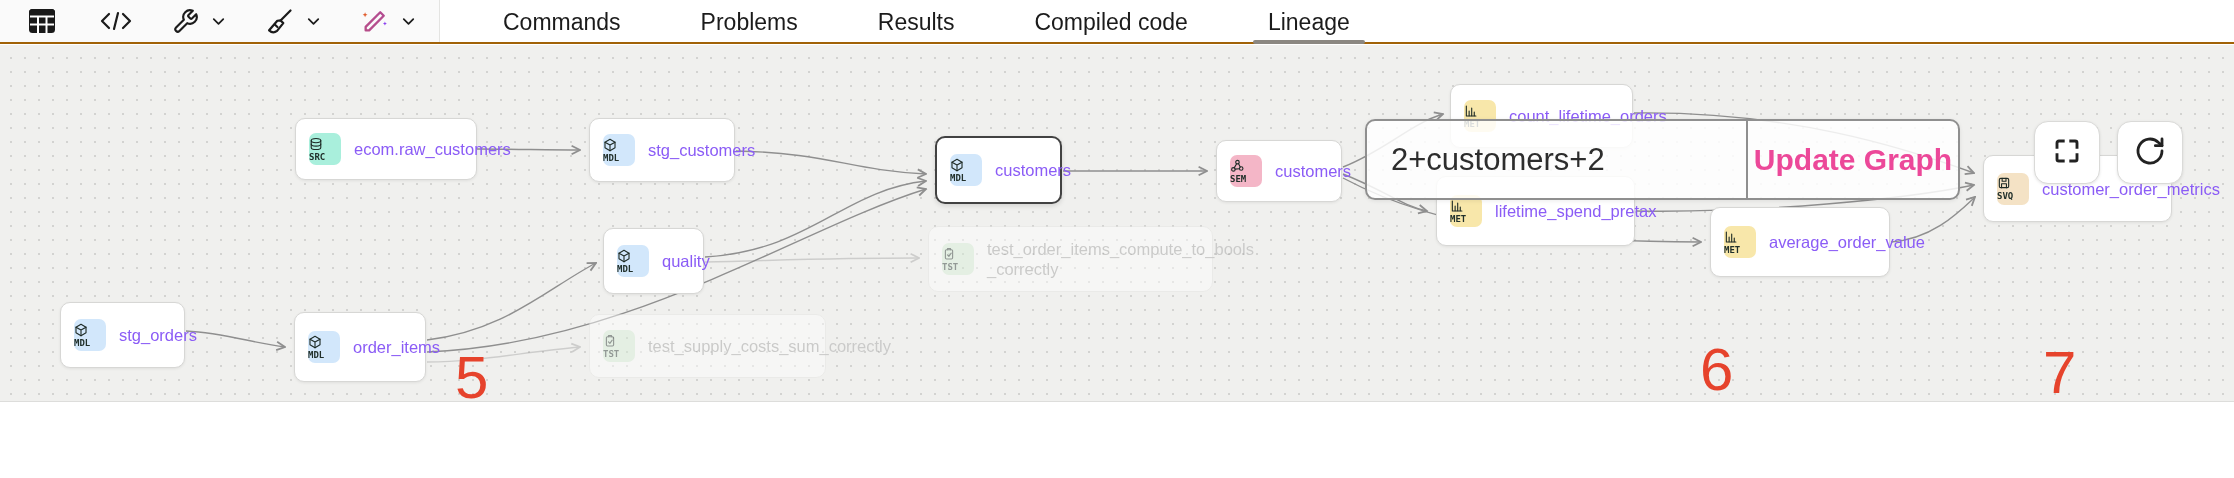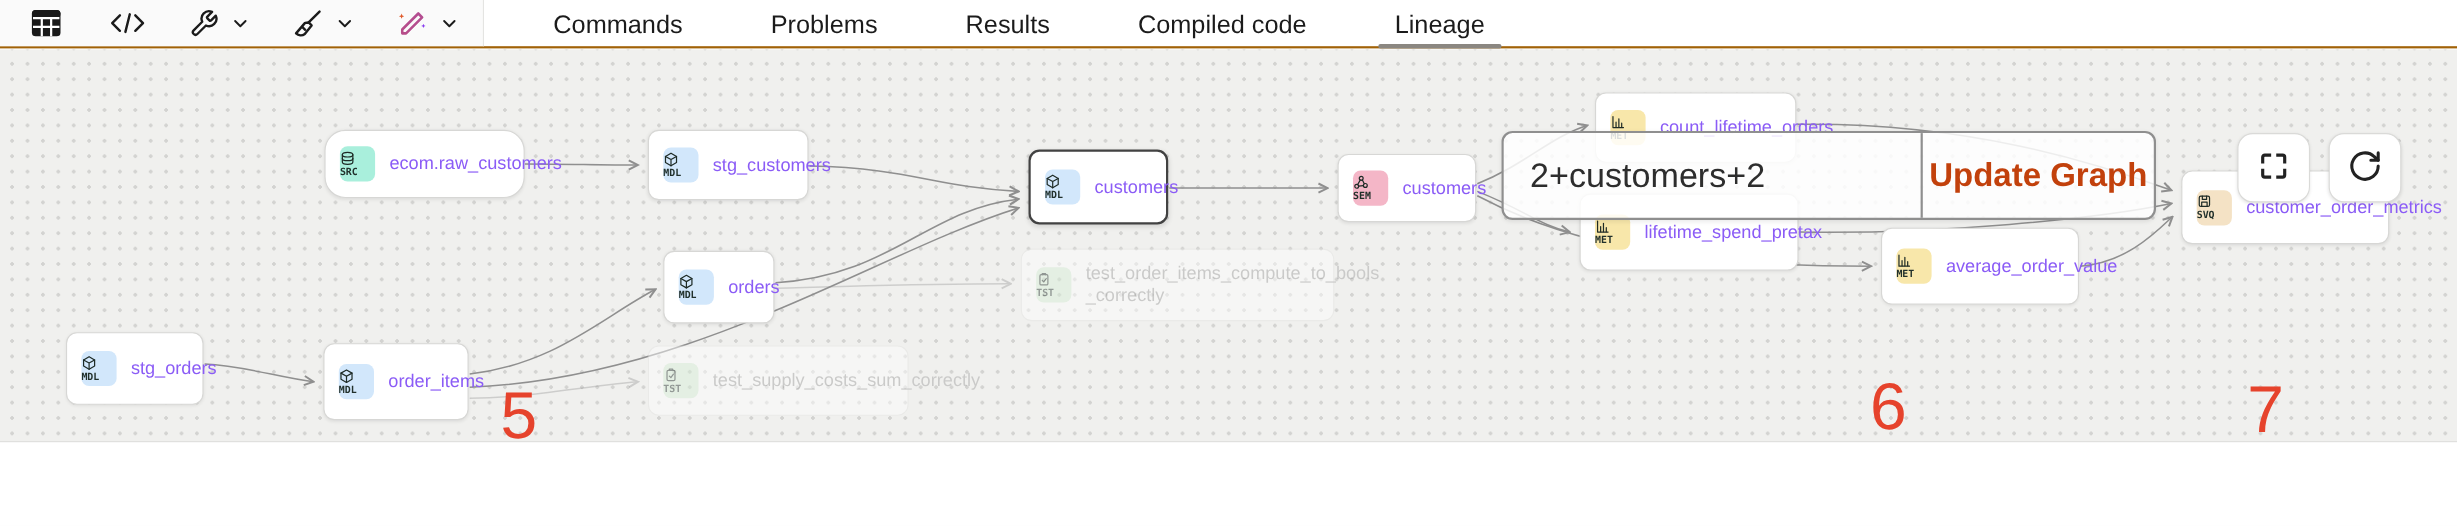--- a/index.html
+++ b/index.html
@@ -85,21 +85,21 @@
     box-shadow:0 1px 4px rgba(0,0,0,0.08);
   }
   .sel-left {
     flex:1; display:flex; align-items:center; padding-left:24px;
     font-size:31px; font-weight:500; color:#2d2d2d; cursor:text;
   }
   .sel-div { width:2px; background:#8f8f8f; }
   .sel-btn {
     width:210px; border:none; background:transparent;
     font-family:"Liberation Sans", sans-serif;
-    font-size:30px; font-weight:700; color:#c2410c; cursor:pointer;text-align:center;
+    font-size:30px; font-weight:700; color:#ec4899; cursor:pointer;text-align:center;
   }
   
   .sq-btn {
     position:absolute; z-index:6; width:66px; height:63px;
     background:#fff; border:1.5px solid #dadad8; border-radius:14px;
     display:flex; align-items:center; justify-content:center;
     box-shadow:0 1px 3px rgba(0,0,0,0.10); cursor:pointer;
   }
   #fsBtn { left:2034px; top:121px; }
   #rfBtn { left:2117px; top:121px; }
@@ -211,21 +211,21 @@
     <path d="M1063,171 C1115,171 1160,171 1207,171" class="edge" marker-end="url(#arr)"></path>
     <path d="M1343,167 C1386,150 1410,124 1443,114" class="edge" marker-end="url(#arr)"></path>
     <path d="M1343,174 C1386,191 1400,205 1427,211" class="edge" marker-end="url(#arr)"></path>
     <path d="M1343,178 C1452,236 1582,242 1701,242" class="edge" marker-end="url(#arr)"></path>
     <path d="M1634,113 C1790,111 1905,148 1974,173" class="edge" marker-end="url(#arr)"></path>
     <path d="M1636,211 C1762,213 1906,199 1974,185" class="edge" marker-end="url(#arr)"></path>
     <path d="M1891,242 C1932,239 1958,213 1975,197" class="edge" marker-end="url(#arr)"></path>
   </svg>
 
 <div id="nodeLayer">
-    <div class="node" style="left: 295px; top: 118px; width: 182px; height: 62px; border-radius: 19px;">
+    <div class="node" style="left: 295px; top: 118px; width: 182px; height: 62px;">
       <span class="badge" style="background: rgb(169, 239, 220);">
         <svg width="14" height="14" viewBox="0 0 12 12" fill="none" stroke="#1e2b26" stroke-width="0.95" stroke-linecap="round" stroke-linejoin="round">
           <ellipse cx="6" cy="3.1" rx="4.1" ry="1.8"></ellipse>
           <path d="M1.9 3.1v5.8c0 1 1.8 1.8 4.1 1.8s4.1-.8 4.1-1.8V3.1"></path>
           <path d="M1.9 6c0 1 1.8 1.8 4.1 1.8S10.1 7 10.1 6"></path>
         </svg>
         <span class="bl">SRC</span>
       </span>
       <span class="nl">ecom.raw_customers</span>
     </div>
@@ -262,21 +262,21 @@
       <span class="nl">customers</span>
     </div>
     <div class="node" style="left: 603px; top: 228px; width: 101px; height: 66px;">
       <span class="badge" style="background: rgb(210, 231, 251);">
         <svg width="14" height="14" viewBox="0 0 12 12" fill="none" stroke="#1e2b26" stroke-width="0.95" stroke-linecap="round" stroke-linejoin="round">
           <path d="M6 1.1 10.3 3.6v4.8L6 10.9 1.7 8.4V3.6z"></path>
           <path d="M6 6 10.3 3.6M6 6 1.7 3.6M6 6v4.9"></path>
         </svg>
         <span class="bl">MDL</span>
       </span>
-      <span class="nl">orders</span>
+      <span class="nl">quality</span>
     </div>
     <div class="node" style="left: 60px; top: 302px; width: 125px; height: 66px;">
       <span class="badge" style="background: rgb(210, 231, 251);">
         <svg width="14" height="14" viewBox="0 0 12 12" fill="none" stroke="#1e2b26" stroke-width="0.95" stroke-linecap="round" stroke-linejoin="round">
           <path d="M6 1.1 10.3 3.6v4.8L6 10.9 1.7 8.4V3.6z"></path>
           <path d="M6 6 10.3 3.6M6 6 1.7 3.6M6 6v4.9"></path>
         </svg>
         <span class="bl">MDL</span>
       </span>
       <span class="nl">stg_orders</span>

